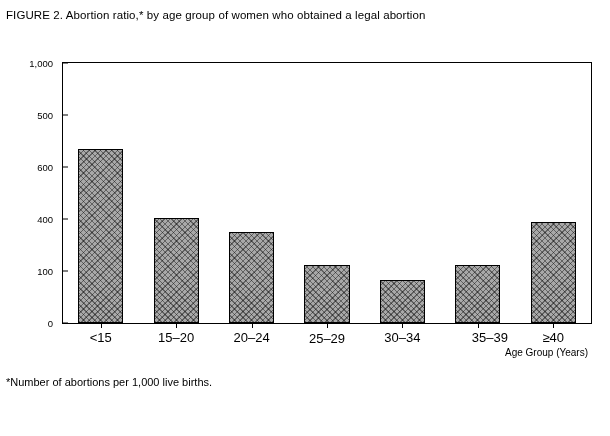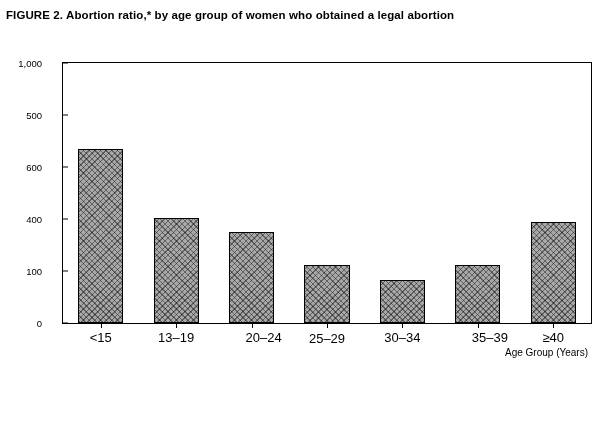--- a/index.html
+++ b/index.html
@@ -21,21 +21,21 @@
     width: 610px;
     height: 436px;
   }
   
   .title {
     position: absolute;
     left: 6px;
     top: 7px;
     width: 560px;
     font-size: 11.5px;
-    font-weight: bold;
+    font-weight: normal;
     line-height: 17px;
     letter-spacing: 0.1px;
   }
   .title .line2 {
     display: block;
   }
   
   .plot-frame {
     position: absolute;
     left: 62px;
@@ -54,21 +54,21 @@
     width: 120px;
     text-align: center;
     font-size: 11px;
     transform: rotate(-90deg);
     transform-origin: 50% 50%;
     white-space: nowrap;
   }
   .ytick {
     position: absolute;
     right: 100%;
-    margin-right: 21px;
+    margin-right: 10px;
     font-size: 9.5px;
     text-align: right;
     width: 42px;
     transform: translateY(-50%);
     white-space: nowrap;
   }
   .ytick-mark {
     position: absolute;
     left: 0;
     width: 5px;
@@ -156,30 +156,31 @@
         <div class="bar" style="left: 165.943px; width: 45.2571px; height: 91px;"></div>
         <div class="bar" style="left: 241.371px; width: 45.2571px; height: 57.72px;"></div>
         <div class="bar" style="left: 316.8px; width: 45.2571px; height: 43.16px;"></div>
         <div class="bar" style="left: 392.229px; width: 45.2571px; height: 58.24px;"></div>
         <div class="bar" style="left: 467.657px; width: 45.2571px; height: 100.88px;"></div>
       </div>
     <div class="xticks">
         <div class="xtick-mark" style="left: 37.7143px;"></div>
         <div class="xlabel" style="left: 37.7143px;">&lt;15</div>
         <div class="xtick-mark" style="left: 113.143px;"></div>
-        <div class="xlabel" style="left: 113.143px;">13–19</div>
+        <div class="xlabel" style="left: 113.143px;">15–20</div>
         <div class="xtick-mark" style="left: 188.571px;"></div>
-        <div class="xlabel" style="left: 188.571px; margin-left: 12px;">20–24</div>
+        <div class="xlabel" style="left: 188.571px;">20–24</div>
         <div class="xtick-mark" style="left: 264px;"></div>
         <div class="xlabel" style="left: 264px; margin-top: 8px;">25–29</div>
         <div class="xtick-mark" style="left: 339.429px;"></div>
         <div class="xlabel" style="left: 339.429px;">30–34</div>
         <div class="xtick-mark" style="left: 414.857px;"></div>
         <div class="xlabel" style="left: 414.857px; margin-left: 12px;">35–39</div>
         <div class="xtick-mark" style="left: 490.286px;"></div>
         <div class="xlabel" style="left: 490.286px;">≥40</div>
       </div>
   </div>
 
   <div class="x-axis-title">Age Group (Years)</div>
 
+  <div class="footnote">*Number of abortions per 1,000 live births.</div>
 
 </div>
 
 </body></html>

